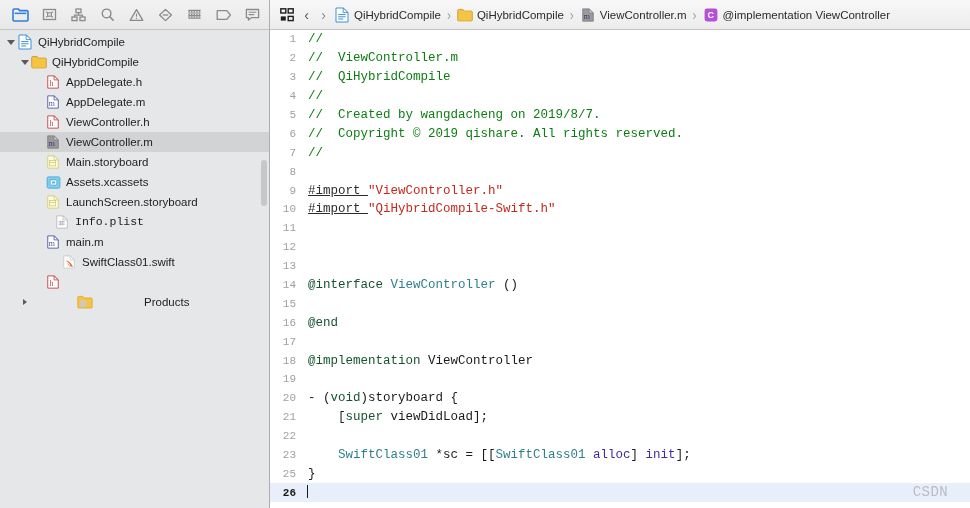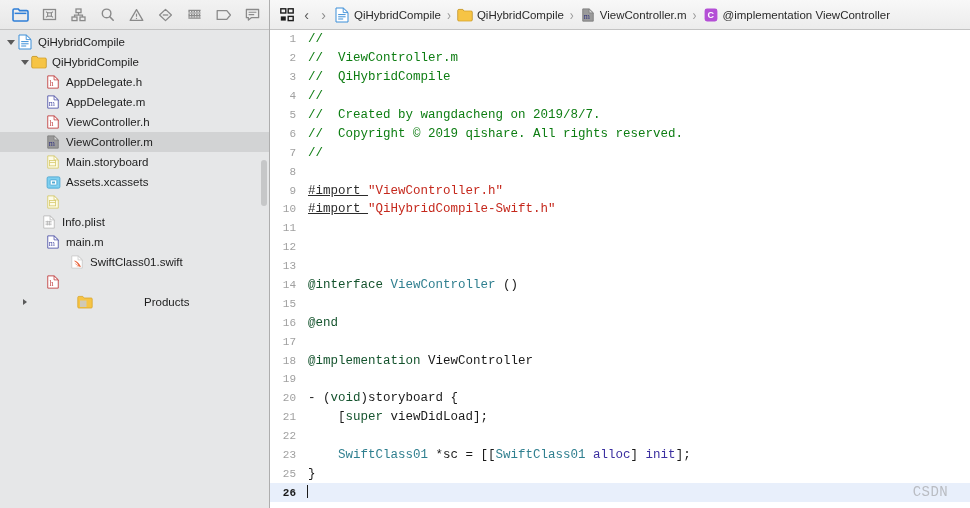--- a/index.html
+++ b/index.html
@@ -397,22 +397,23 @@
           <span class="ficon">
             <svg width="14" height="16" viewBox="0 0 16 16">
               <path d="M2 1h7.2L14 5.6V15H2Z" fill="#fdfbe8" stroke="#d6c96a" stroke-width="1"></path>
      <path d="M9.2 1 14 5.6H9.2Z" fill="#ffffff" stroke="#d6c96a" stroke-width="0.9"></path>
         <g stroke="#d6c96a" stroke-width=".9" fill="none">
                 <rect x="4" y="6.4" width="7" height="6"></rect>
                 <path d="M4 8.6h7"></path>
               </g>
             </svg>
           </span>
-        </div>
-        <div class="tree-row" style="padding-left: 28px;">
+          <span class="tree-label">LaunchScreen.storyboard</span>
+        </div>
+        <div class="tree-row" style="padding-left: 41px; font-family: Liberation Mono, monospace;">
           <span class="twisty empty">
             <i></i>
           </span>
           <span class="ficon">
             <svg width="14" height="16" viewBox="0 0 16 16">
               <path d="M2 1h7.2L14 5.6V15H2Z" fill="#ffffff" stroke="#b9b9b9" stroke-width="1"></path>
      <path d="M9.2 1 14 5.6H9.2Z" fill="#ffffff" stroke="#b9b9b9" stroke-width="0.9"></path>
         <g stroke="#b0b0b0" stroke-width=".8">
                 <path d="M4 7.4h7M4 9.2h7M4 11h7M6.2 6.6v5.2M8.6 6.6v5.2"></path>
               </g>
@@ -426,21 +427,21 @@
           </span>
           <span class="ficon">
             <svg width="14" height="16" viewBox="0 0 16 16">
               <path d="M2 1h7.2L14 5.6V15H2Z" fill="#ffffff" stroke="#4f53a8" stroke-width="1"></path>
      <path d="M9.2 1 14 5.6H9.2Z" fill="#ffffff" stroke="#4f53a8" stroke-width="0.9"></path>
         <text x="3.1" y="12.4" font-family="Liberation Serif, serif" font-size="9" fill="#4f53a8">m</text>
             </svg>
           </span>
           <span class="tree-label">main.m</span>
         </div>
-        <div class="tree-row" style="padding-left: 48px; margin-left: 8px;">
+        <div class="tree-row" style="padding-left: 48px;">
           <span class="twisty empty">
             <i></i>
           </span>
           <span class="ficon">
             <svg width="14" height="16" viewBox="0 0 16 16">
               <path d="M2 1h7.2L14 5.6V15H2Z" fill="#ffffff" stroke="#c9c9c9" stroke-width="1"></path>
      <path d="M9.2 1 14 5.6H9.2Z" fill="#ffffff" stroke="#c9c9c9" stroke-width="0.9"></path>
         <path d="M4.4 6.6c2.3 1.3 4 3.3 5.4 5.3-1.6-.9-3.3-1.9-4.6-3.1 1.7 2.4 3.8 3.9 6.2 4.3-1.6.5-3.6.1-5.2-.9 1.9 1.6 4.4 2 6.2 1.2-.9-2.8-3.6-5.6-6.4-6.8Z" fill="#e8633a"></path>
             </svg>
           </span>

